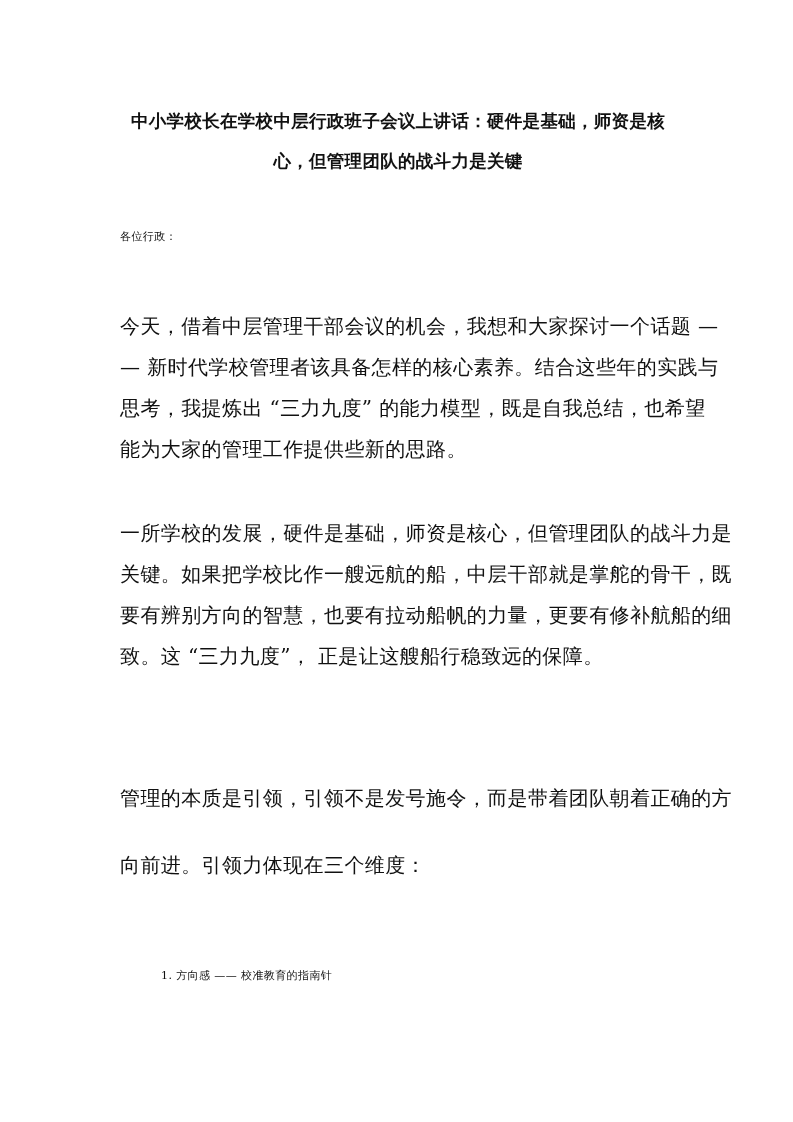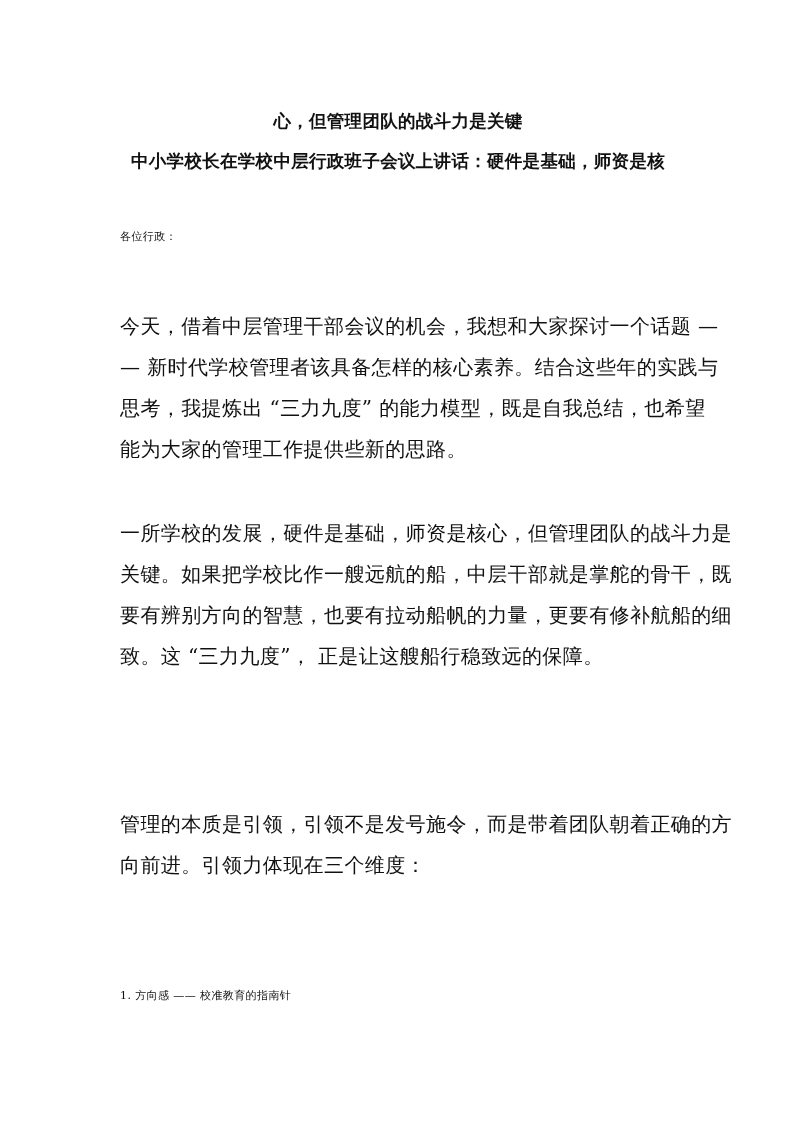--- a/index.html
+++ b/index.html
@@ -49,41 +49,41 @@
       white-space: nowrap;
       letter-spacing: 0.4px;
     }
   </style>
 </head>
 <body>
 
 <div class="page">
 
   <div class="title">
+    <div>中小学校长在学校中层行政班子会议上讲话：硬件是基础，师资是核</div>
     <div>心，但管理团队的战斗力是关键</div>
-    <div>中小学校长在学校中层行政班子会议上讲话：硬件是基础，师资是核</div>
   </div>
 
   <div class="line" style="top:229px;">各位行政：</div>
 
   <div>
     <div class="para-line" style="top:313px;">今天，借着中层管理干部会议的机会，我想和大家探讨一个话题 —</div>
     <div class="para-line" style="top:354px;">— 新时代学校管理者该具备怎样的核心素养。结合这些年的实践与</div>
     <div class="para-line" style="top:395px;text-align:center;">思考，我提炼出 “三力九度” 的能力模型，既是自我总结，也希望</div>
     <div class="para-line" style="top:436px;">能为大家的管理工作提供些新的思路。</div>
   </div>
 
   <div>
     <div class="para-line" style="top:520px;">一所学校的发展，硬件是基础，师资是核心，但管理团队的战斗力是</div>
     <div class="para-line" style="top:561px;">关键。如果把学校比作一艘远航的船，中层干部就是掌舵的骨干，既</div>
     <div class="para-line" style="top:602px;">要有辨别方向的智慧，也要有拉动船帆的力量，更要有修补航船的细</div>
     <div class="para-line" style="top:643px;">致。这 “三力九度”， 正是让这艘船行稳致远的保障。</div>
   </div>
 
 
   <div>
-    <div class="para-line" style="top:811px;text-align:center;">管理的本质是引领，引领不是发号施令，而是带着团队朝着正确的方</div>
+    <div class="para-line" style="top:785px;text-align:center;">管理的本质是引领，引领不是发号施令，而是带着团队朝着正确的方</div>
     <div class="para-line" style="top:852px;">向前进。引领力体现在三个维度：</div>
   </div>
 
-  <div class="line" style="top:988px;">1. 方向感 —— 校准教育的指南针</div>
+  <div class="line" style="top:968px;margin-left:41px;">1. 方向感 —— 校准教育的指南针</div>
 
 </div>
 
 </body></html>

